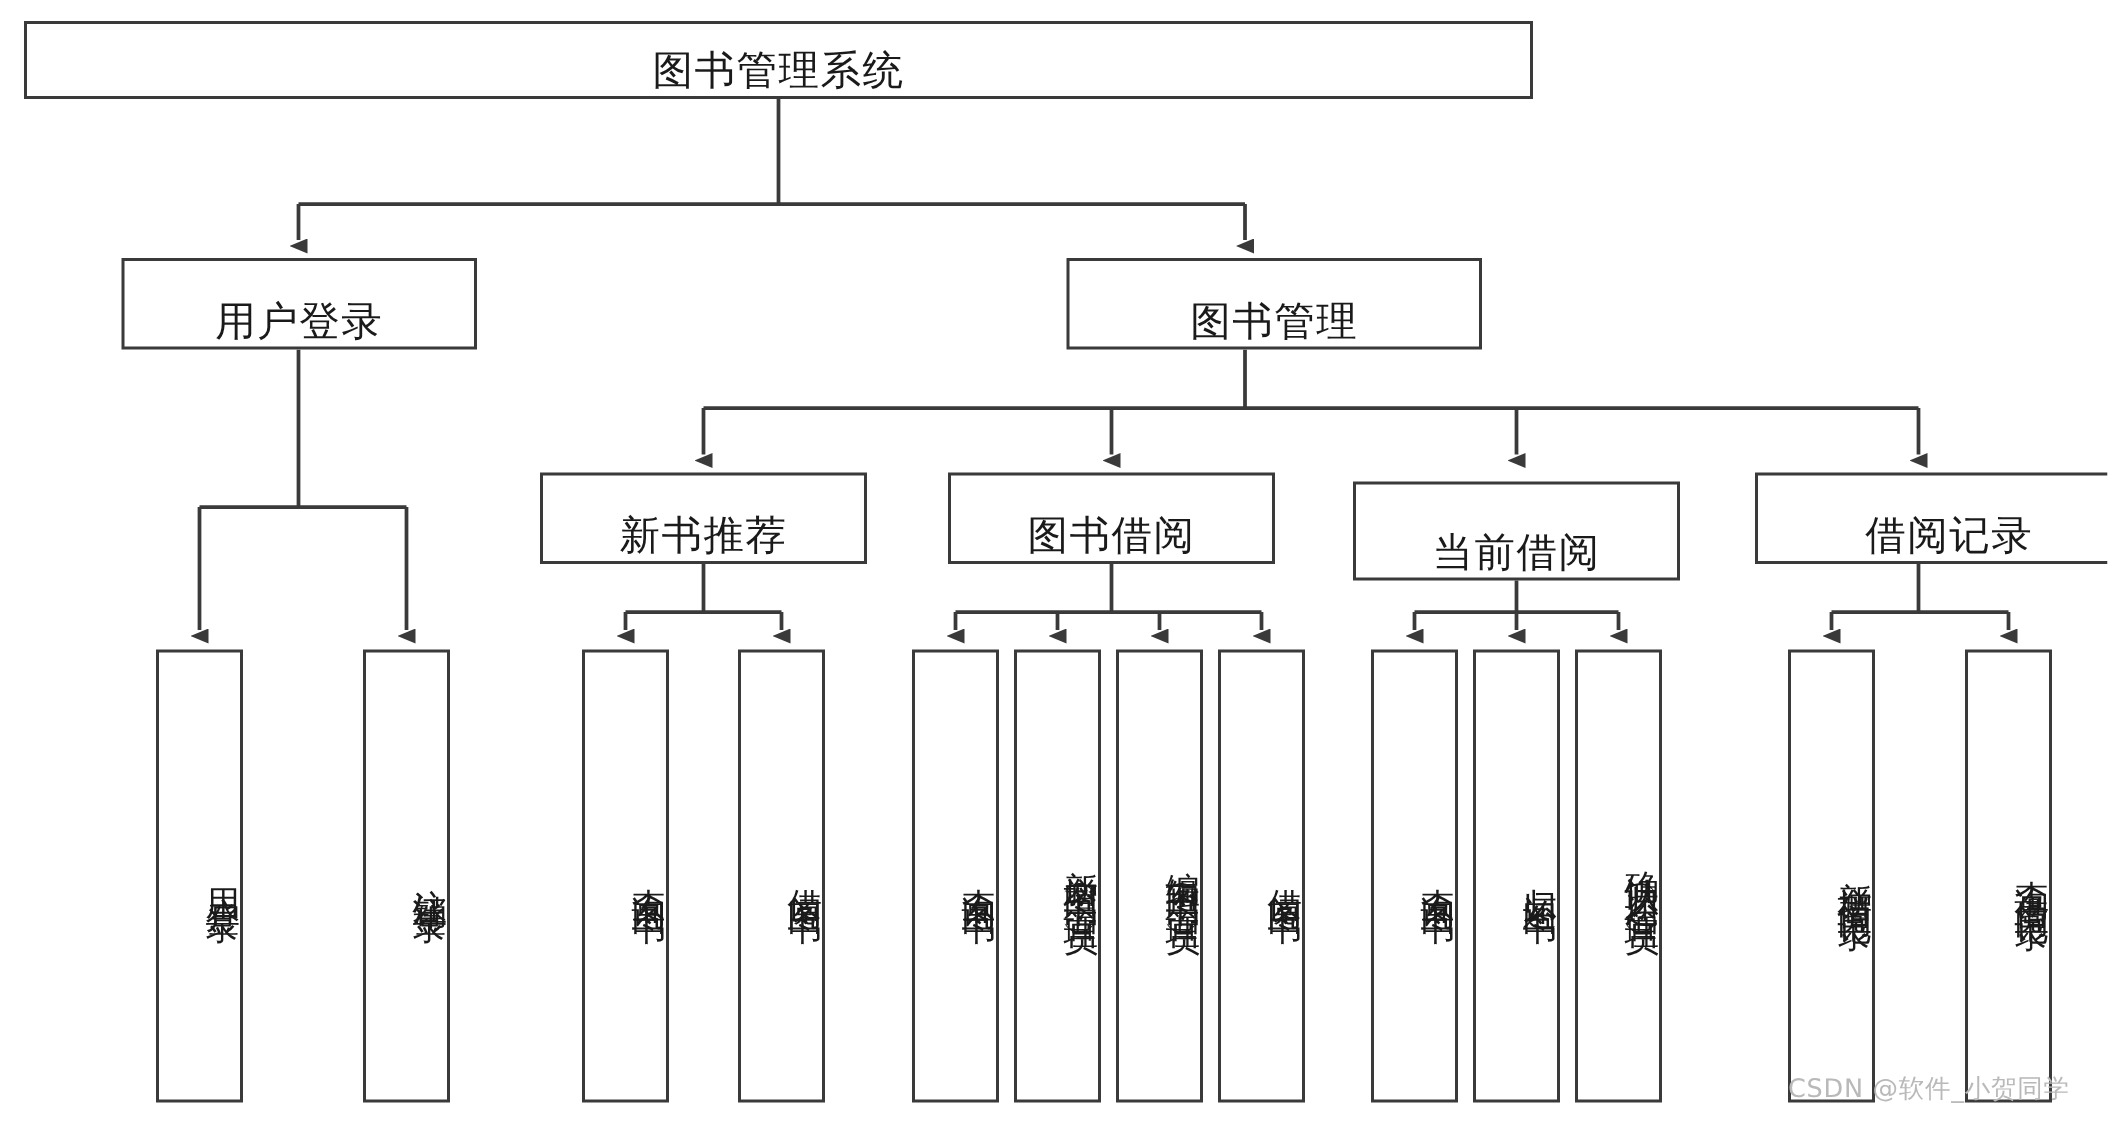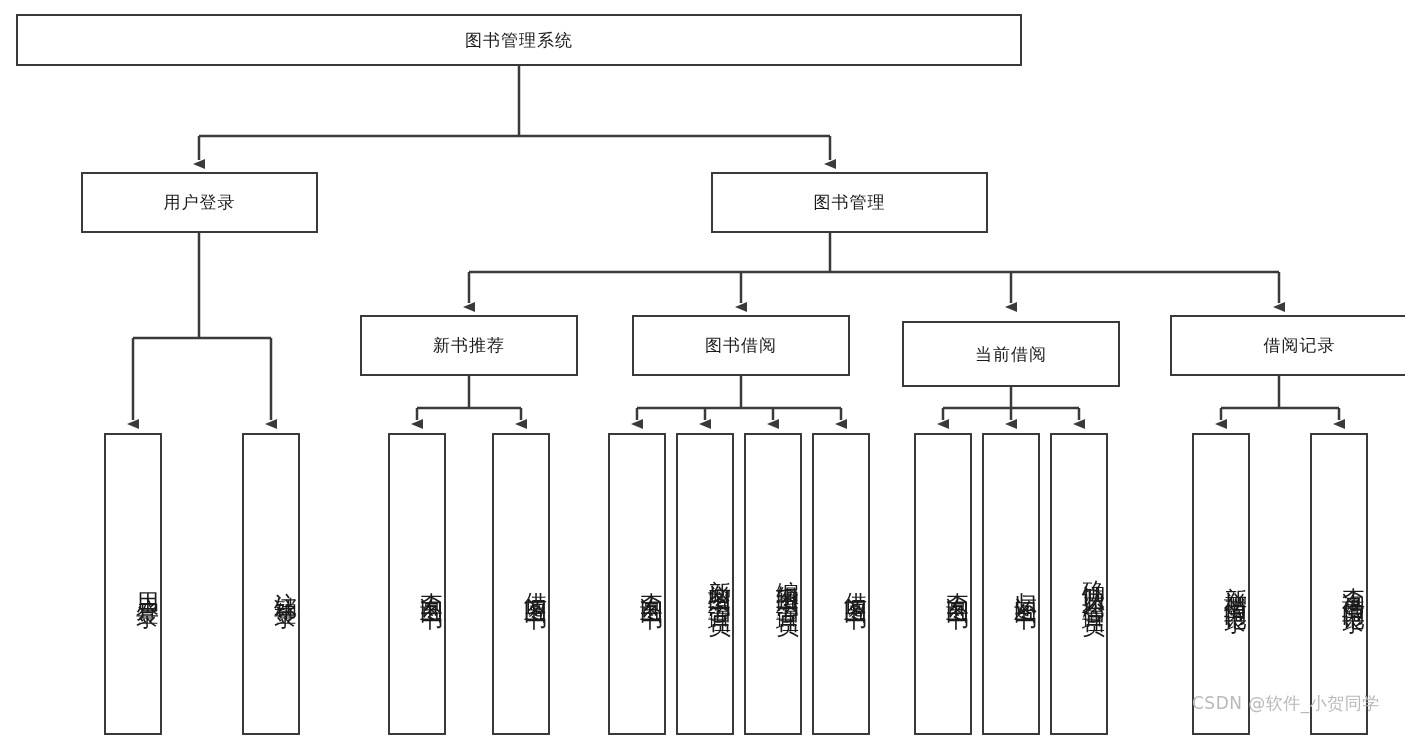--- a/index.html
+++ b/index.html
@@ -29,23 +29,24 @@
     position: absolute;
     box-sizing: border-box;
     border: 2px solid #3a3a3a;
     background: #ffffff;
     display: flex;
     align-items: center;
     justify-content: center;
     color: #1a1a1a;
   }
   .node.horiz {
-    font-size: 17px;
+    font-size: 27px;
     letter-spacing: 1px;
     line-height: 1.2;
+    align-items: flex-end;
   }
   .node.vert {
     writing-mode: vertical-rl;
     text-orientation: upright;
     font-size: 23px;
     letter-spacing: 5px;
     line-height: 1.1;
     padding-top: 6px;
     padding-bottom: 6px;
     align-items: flex-start;
@@ -181,17 +182,17 @@
     <span>确认归还（管理员）</span>
   </div>
 
   <div class="node vert" style="left:1192px; top:433px; width:58px; height:302px;">
     <span>新增借阅记录</span>
   </div>
   <div class="node vert" style="left:1310px; top:433px; width:58px; height:302px;">
     <span>查询借阅记录</span>
   </div>
 
-  <div class="watermark" style="left:1192px; top:692px;">
+  <div class="watermark" style="left:1192px; top:714px;">
     <span>CSDN @软件_小贺同学</span>
   </div>
 
 </div>
 
 </body></html>

